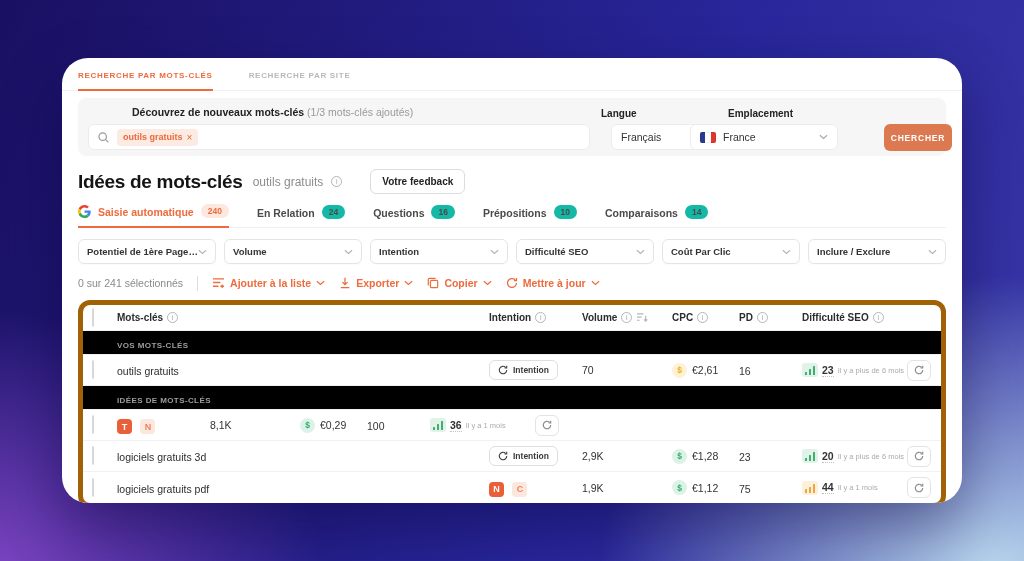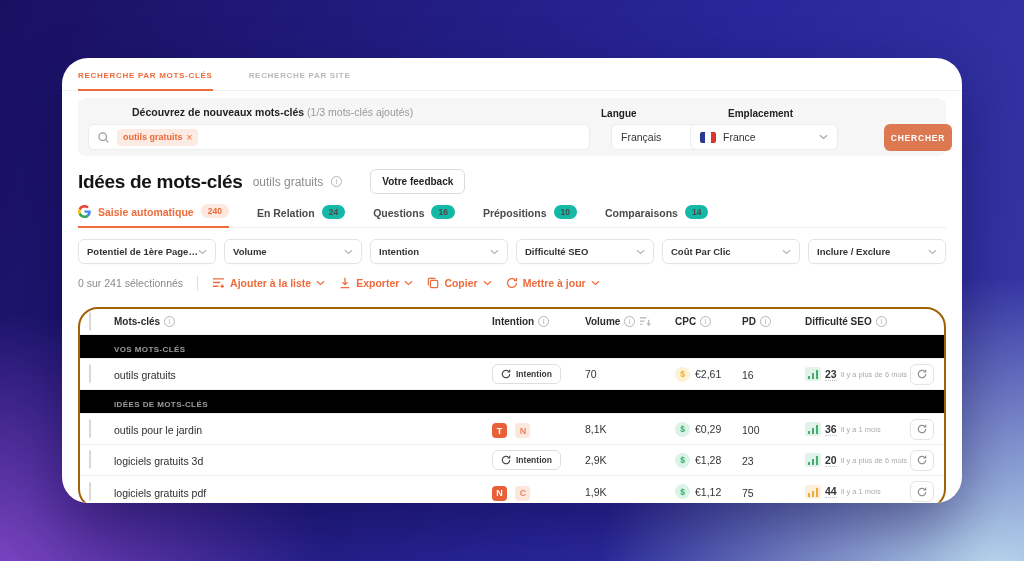--- a/index.html
+++ b/index.html
@@ -72,21 +72,21 @@
     font-size:9.5px; font-weight:bold; color:#333; cursor:pointer; white-space:nowrap; overflow:hidden; }
   .filter span { flex:1; overflow:hidden; text-overflow:ellipsis; }
   
   .actionbar { display:flex; align-items:center; margin:9px 16px 0 16px; gap:14px; height:20px; }
   .sel-count { font-size:10.5px; color:#8a8a8a; }
   .vdiv { width:1px; height:15px; background:#ddd; }
   .act { display:flex; align-items:center; gap:5px; color:#ed6b3c; font-size:10.5px;
     font-weight:bold; cursor:pointer; }
   .act svg { display:block; }
   
-  .table { margin:14px 16px 0 16px; border:2px solid #a16207; border-radius:20px; overflow:hidden; background:#fff; }
+  .table { margin:7px 16px 0 16px; border:5px solid #a16207; border-radius:12px; overflow:hidden; background:#fff; }
   .trow { display:flex; align-items:center; border-bottom:1px solid #f1f1f1; }
   .trow:last-child { border-bottom:none; }
   .thead { height:26px; }
   .thead .hl { font-size:10px; font-weight:bold; color:#2c2c2c; }
   .cell-check { width:34px; padding-left:9px; flex:none; }
   .checkbox { width:13px; height:13px; border:1.5px solid #d8d8d8; border-radius:3.5px;
     background:#fff; cursor:pointer; }
   .cell-kw { flex:1; min-width:0; }
   .col-int { width:93px; flex:none; }
   .col-vol { width:90px; flex:none; display:flex; align-items:center; gap:4px; }
@@ -359,21 +359,20 @@
           </span></div>
     </div>
 
     <div class="trow section">
       <div class="cell-check"></div>
       <div class="cell-kw"><span class="sec-label">IDÉES DE MOTS-CLÉS</span></div>
     </div>
 
     <div class="trow drow">
       <div class="cell-check"><span class="checkbox"></span></div>
-      <div class="cell-kw"><span class="kw">outils pour le jardin</span></div>
       <div class="col-int">
         <span class="ibadge solid">T</span>
         <span class="ibadge light">N</span>
       </div>
       <div class="col-vol">
           <span class="val">8,1K</span>
         </div>
       <div class="col-cpc">
           <span class="dollar green">$</span>
           <span class="val">€0,29</span>

